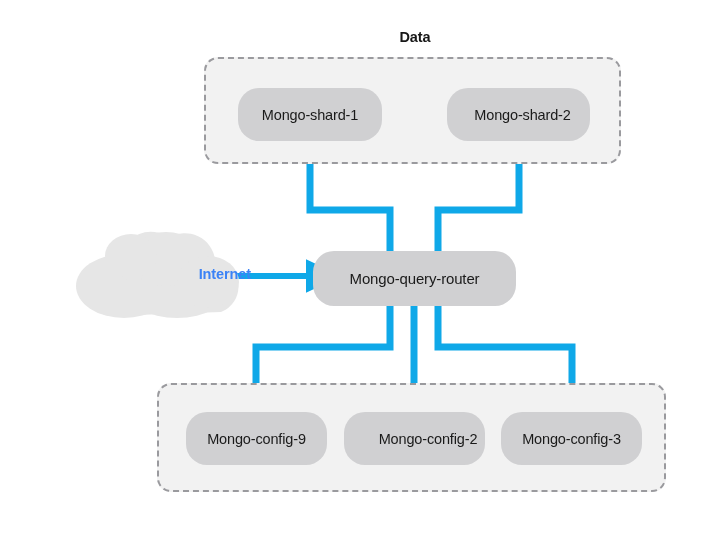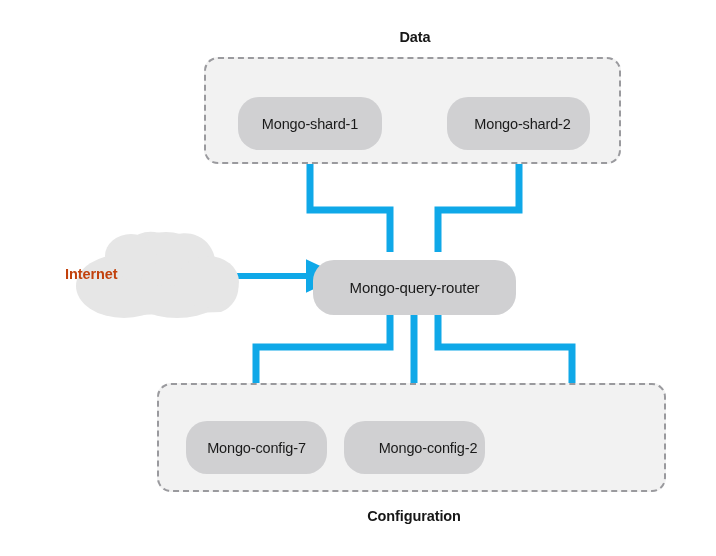--- a/index.html
+++ b/index.html
@@ -48,21 +48,20 @@
     box-sizing: border-box;
     display: flex;
     align-items: center;
     justify-content: center;
     color: #1A1A1A;
     font-size: 14.5px;
     font-weight: 400;
     letter-spacing: -0.15px;
     white-space: nowrap;
     z-index: 5;
-    margin-top: 9px;
   }
 
   .node-box.router {
     font-size: 15px;
   }
 
   
   .group-title {
     position: absolute;
     text-align: center;
@@ -75,22 +74,22 @@
   }
 
   
   .cloud-wrap {
     position: absolute;
     z-index: 4;
   }
   .cloud-label {
     position: absolute;
     width: 100%;
-    text-align: left;
-    color: #c2410c;
+    text-align: right;
+    color: #3b82f6;
     font-size: 14.5px;
     font-weight: 700;
     letter-spacing: -0.1px;
     white-space: nowrap;
     z-index: 6;
   }
 </style>
 </head>
 <body>
 
@@ -139,20 +138,20 @@
       <ellipse cx="139" cy="58" rx="31" ry="26" fill="#E6E6E6"></ellipse>
       <ellipse cx="62" cy="32" rx="26" ry="22" fill="#E6E6E6"></ellipse>
     </svg>
     <div class="cloud-label" style="top:42px; left:-4px;">Internet</div>
   </div>
 
   <div class="node-box router" style="left:302px; top:251px; width:203px; height:55px;">Mongo-query-router</div>
 
   <div class="group-box" style="left:146px; top:383px; width:509px; height:109px;"></div>
 
-  <div class="node-box" style="left:175px; top:412px; width:141px; height:53px;">Mongo-config-7</div>
+  <div class="node-box" style="left:175px; top:412px; width:141px; height:53px;">Mongo-config-9</div>
 
   <div class="node-box" style="left:333px; top:412px; width:141px; height:53px;padding-left:27px;">Mongo-config-2</div>
 
+  <div class="node-box" style="left:490px; top:412px; width:141px; height:53px;">Mongo-config-3</div>
 
-  <div class="group-title" style="left:303px; top:508px; width:200px;">Configuration</div>
 
 </div>
 
 </body></html>

